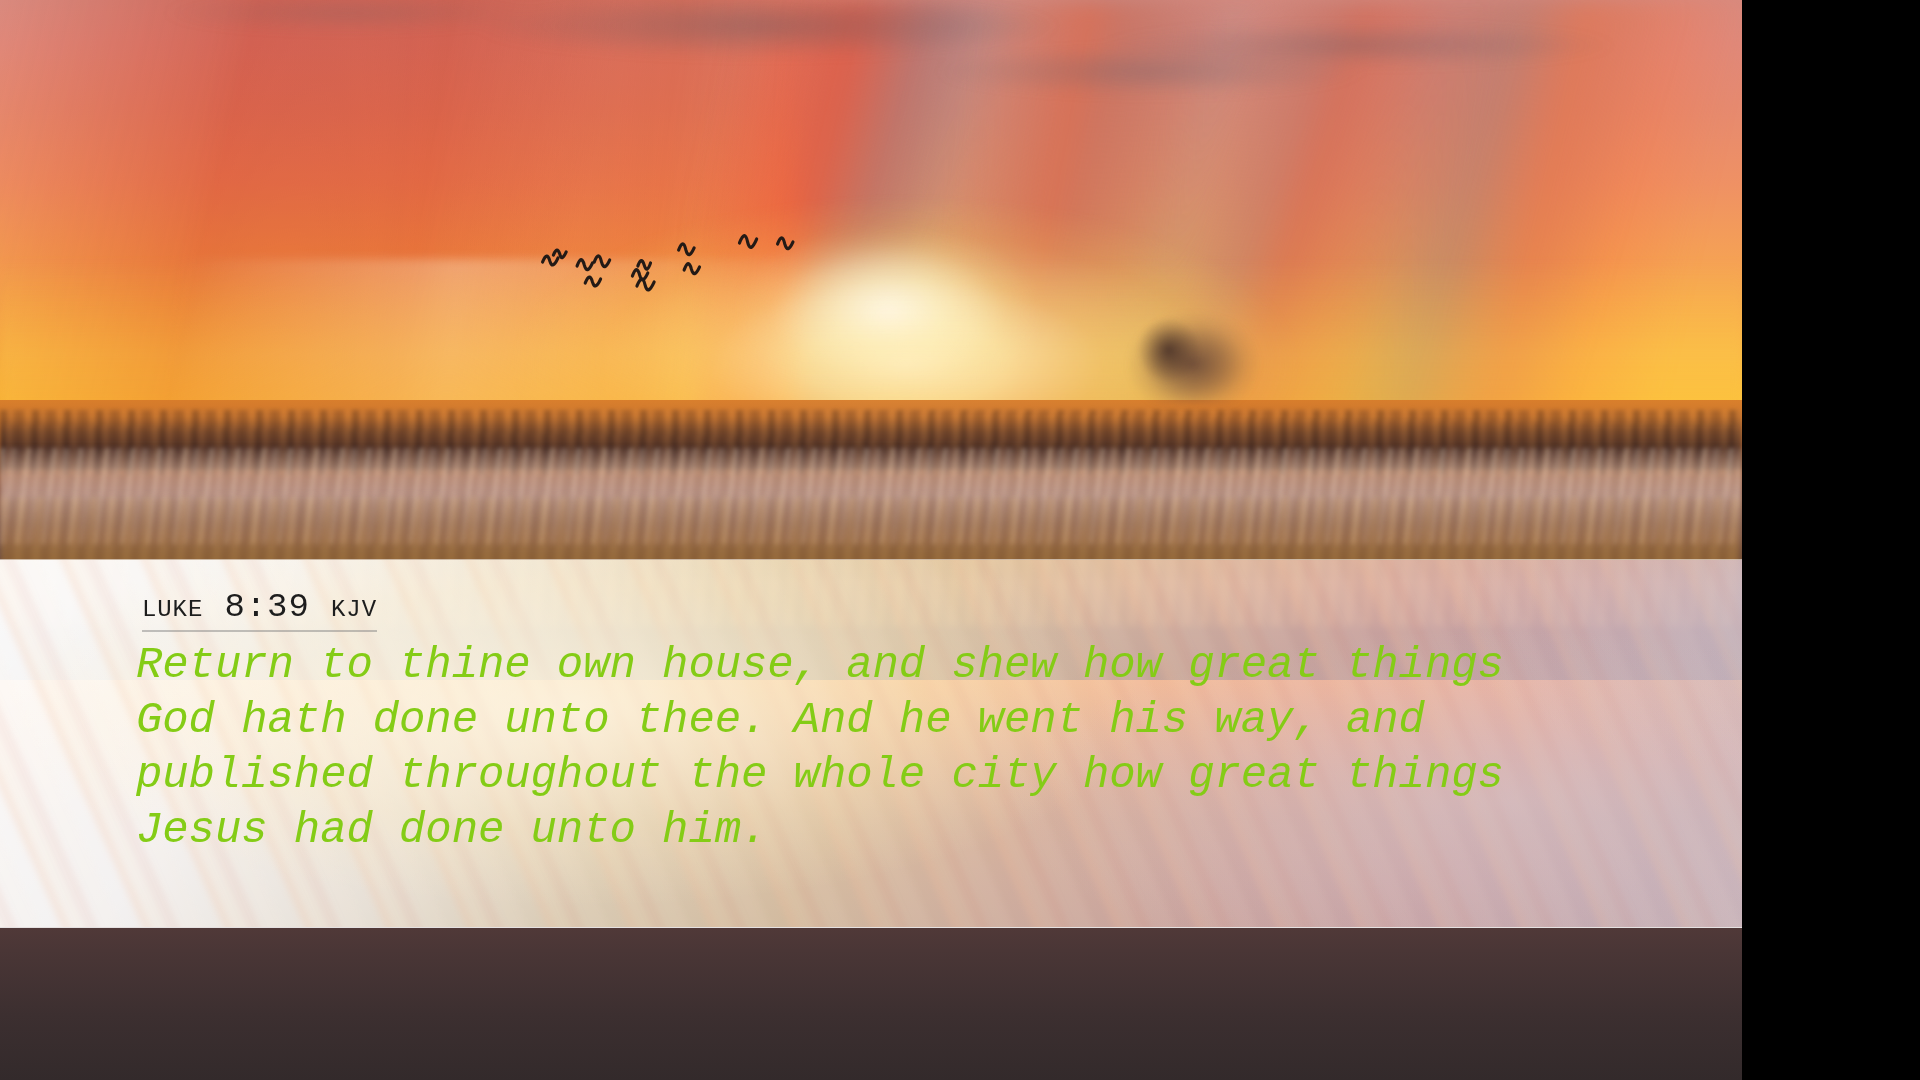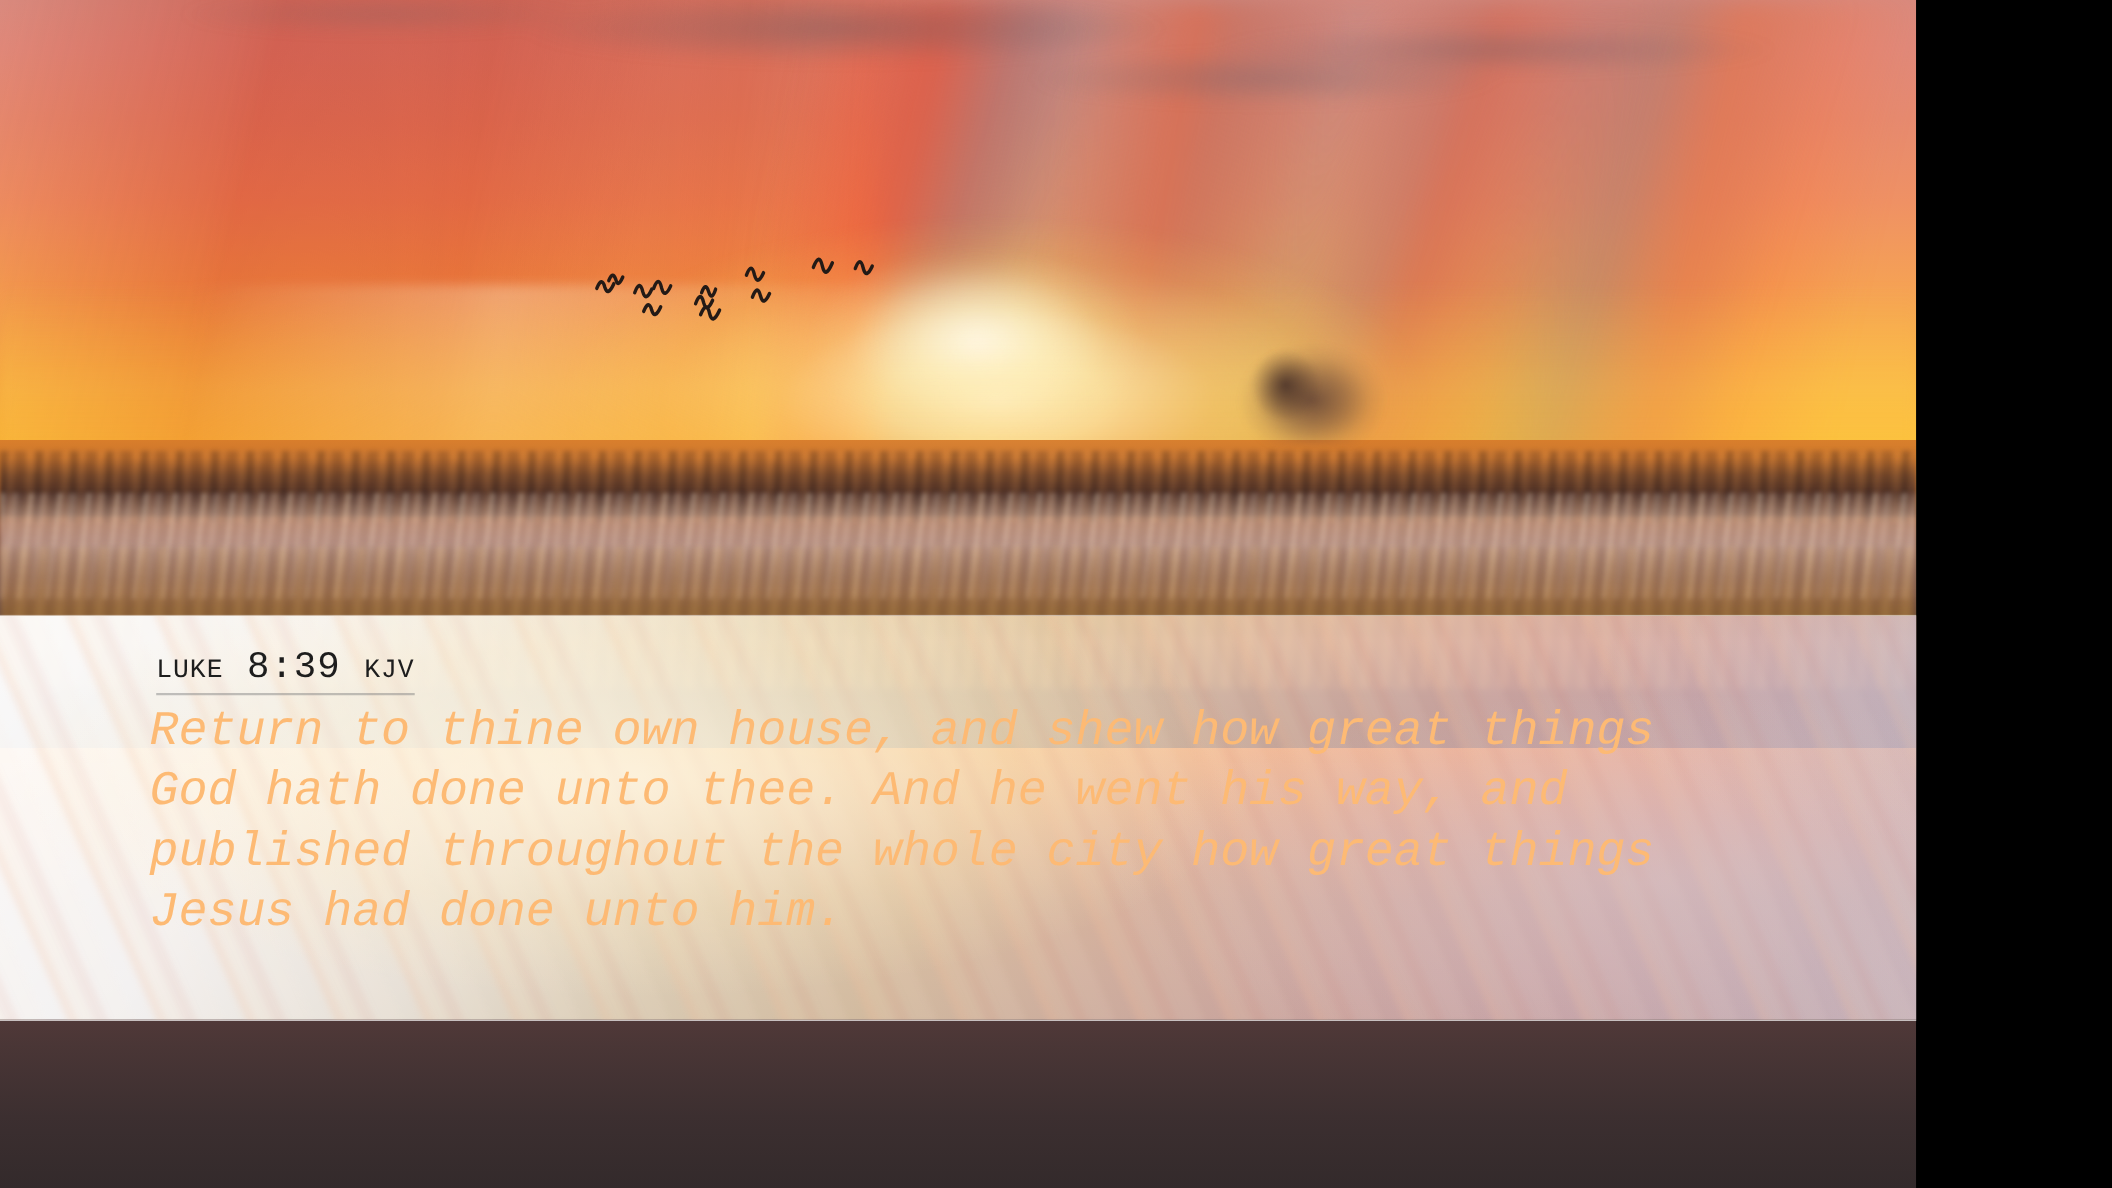--- a/index.html
+++ b/index.html
@@ -288,21 +288,21 @@
 
   
   #verse-text {
     position: absolute;
     left: 136px;
     top: 638px;
     width: 1400px;
     font-size: 44px;
     font-style: italic;
     font-weight: 300;
-    color: #fdba74;
+    color: #84cc16;
     line-height: 55px;
     letter-spacing: -0.1px;
   }
 </style>
 </head>
 <body>
 
 <div id="stage">
 
   <div class="layer" id="sky-base"></div>

